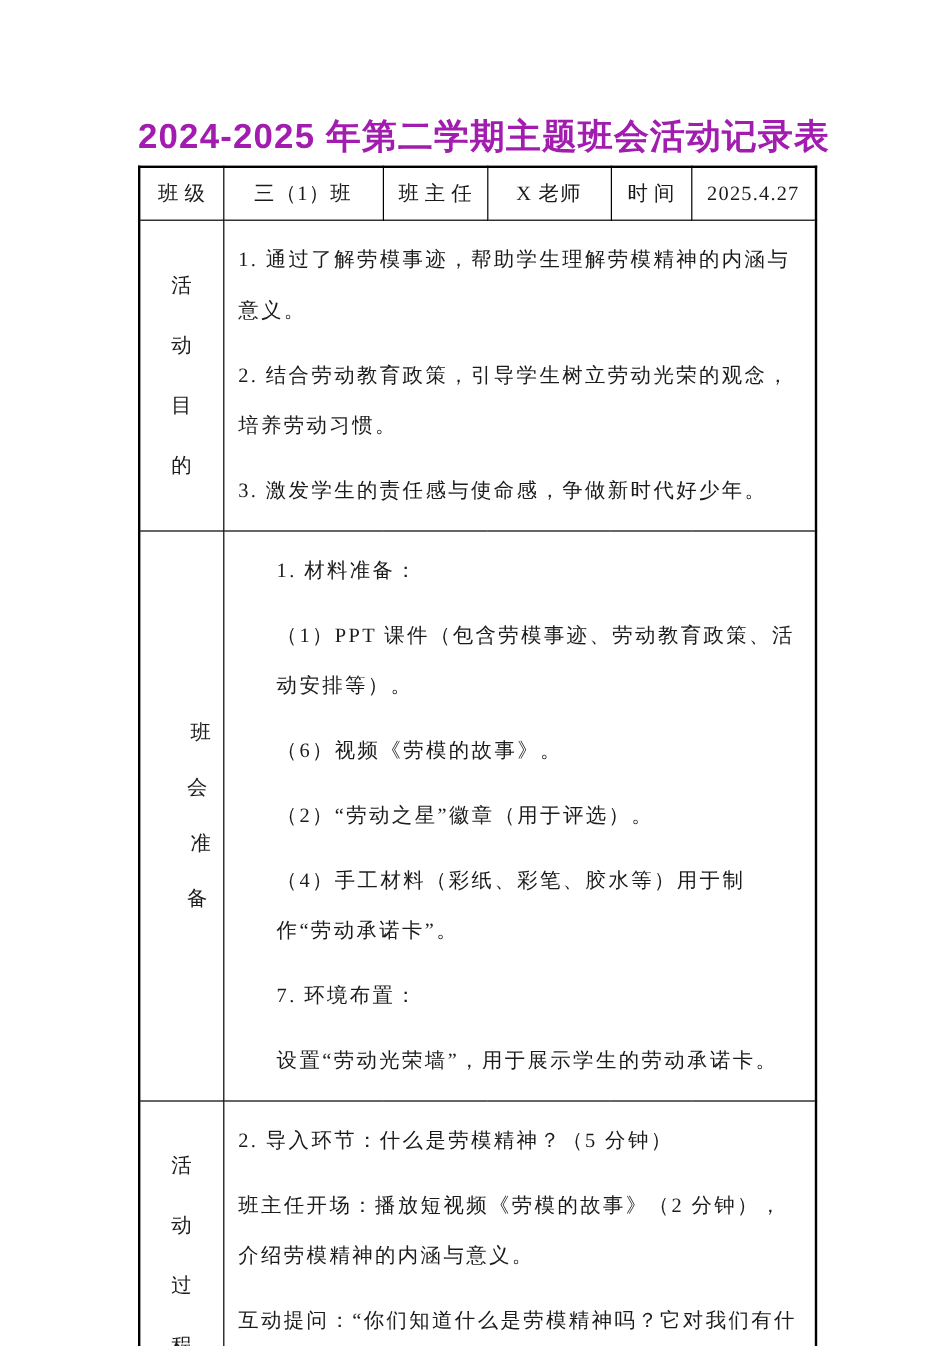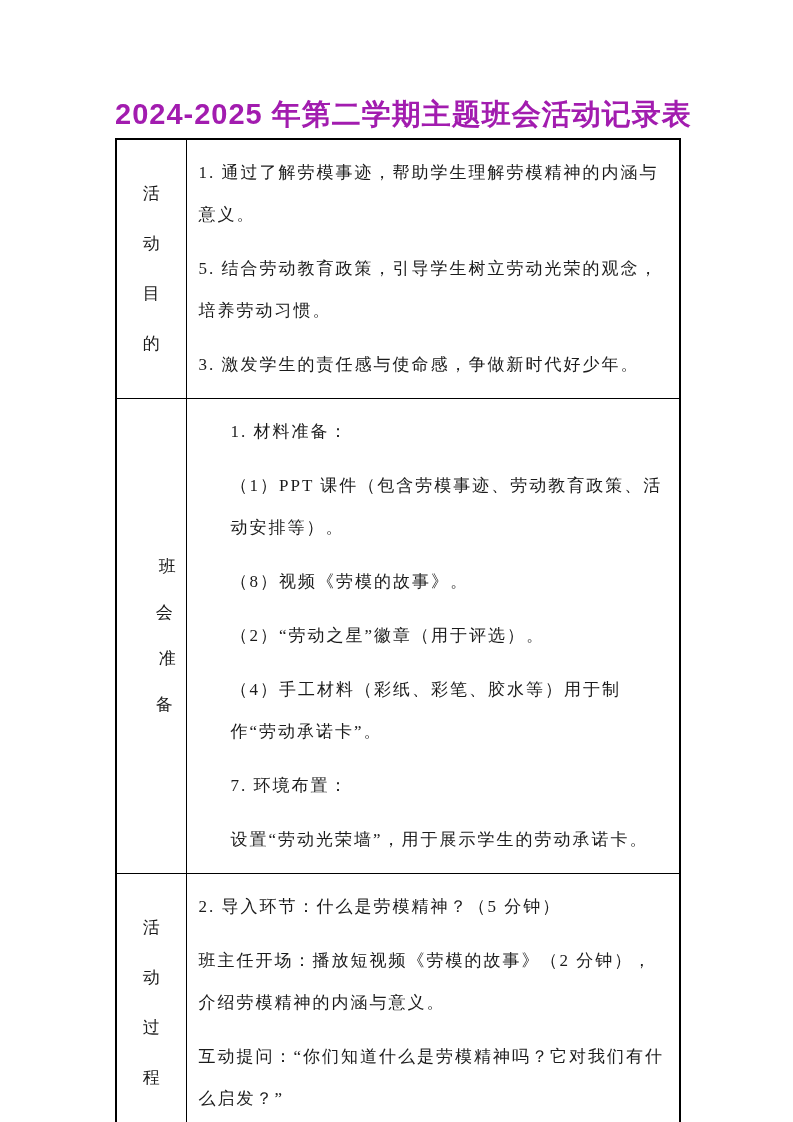--- a/index.html
+++ b/index.html
@@ -98,45 +98,53 @@
   <colgroup>
     <col style="width:70px">
     <col style="width:133px">
     <col style="width:87px">
     <col style="width:103px">
     <col style="width:67px">
     <col style="width:104px">
   </colgroup>
 
   <tbody>
+      <tr class="row-basic">
+    <td class="cell-label">班级</td>
+    <td class="cell-value">三（1）班</td>
+    <td class="cell-label">班主任</td>
+    <td class="cell-value">X 老师</td>
+    <td class="cell-label">时间</td>
+    <td class="cell-value">2025.4.27</td>
+  </tr>
 
 
   <tr class="row-purpose">
     <td class="vhead">
       <span class="vchar">活</span>
       <span class="vchar">动</span>
       <span class="vchar">目</span>
       <span class="vchar">的</span>
     </td>
     <td class="cell-content" colspan="5">
       <p>1. 通过了解劳模事迹，帮助学生理解劳模精神的内涵与意义。</p>
-      <p>5. 结合劳动教育政策，引导学生树立劳动光荣的观念，培养劳动习惯。</p>
+      <p>2. 结合劳动教育政策，引导学生树立劳动光荣的观念，培养劳动习惯。</p>
       <p>3. 激发学生的责任感与使命感，争做新时代好少年。</p>
     </td>
   </tr>
 
   <tr class="row-prep">
     <td class="vhead">
       <span class="vline">班会</span>
       <span class="vline">准备</span>
     </td>
     <td class="cell-content" colspan="5">
       <p>1. 材料准备：</p>
       <p>（1）PPT 课件（包含劳模事迹、劳动教育政策、活动安排等）。</p>
-      <p>（8）视频《劳模的故事》。</p>
+      <p>（6）视频《劳模的故事》。</p>
       <p>（2）“劳动之星”徽章（用于评选）。</p>
       <p>（4）手工材料（彩纸、彩笔、胶水等）用于制作“劳动承诺卡”。</p>
       <p>7. 环境布置：</p>
       <p>设置“劳动光荣墙”，用于展示学生的劳动承诺卡。</p>
     </td>
   </tr>
 
   <tr class="row-process">
     <td class="vhead">
       <span class="vchar">活</span>

